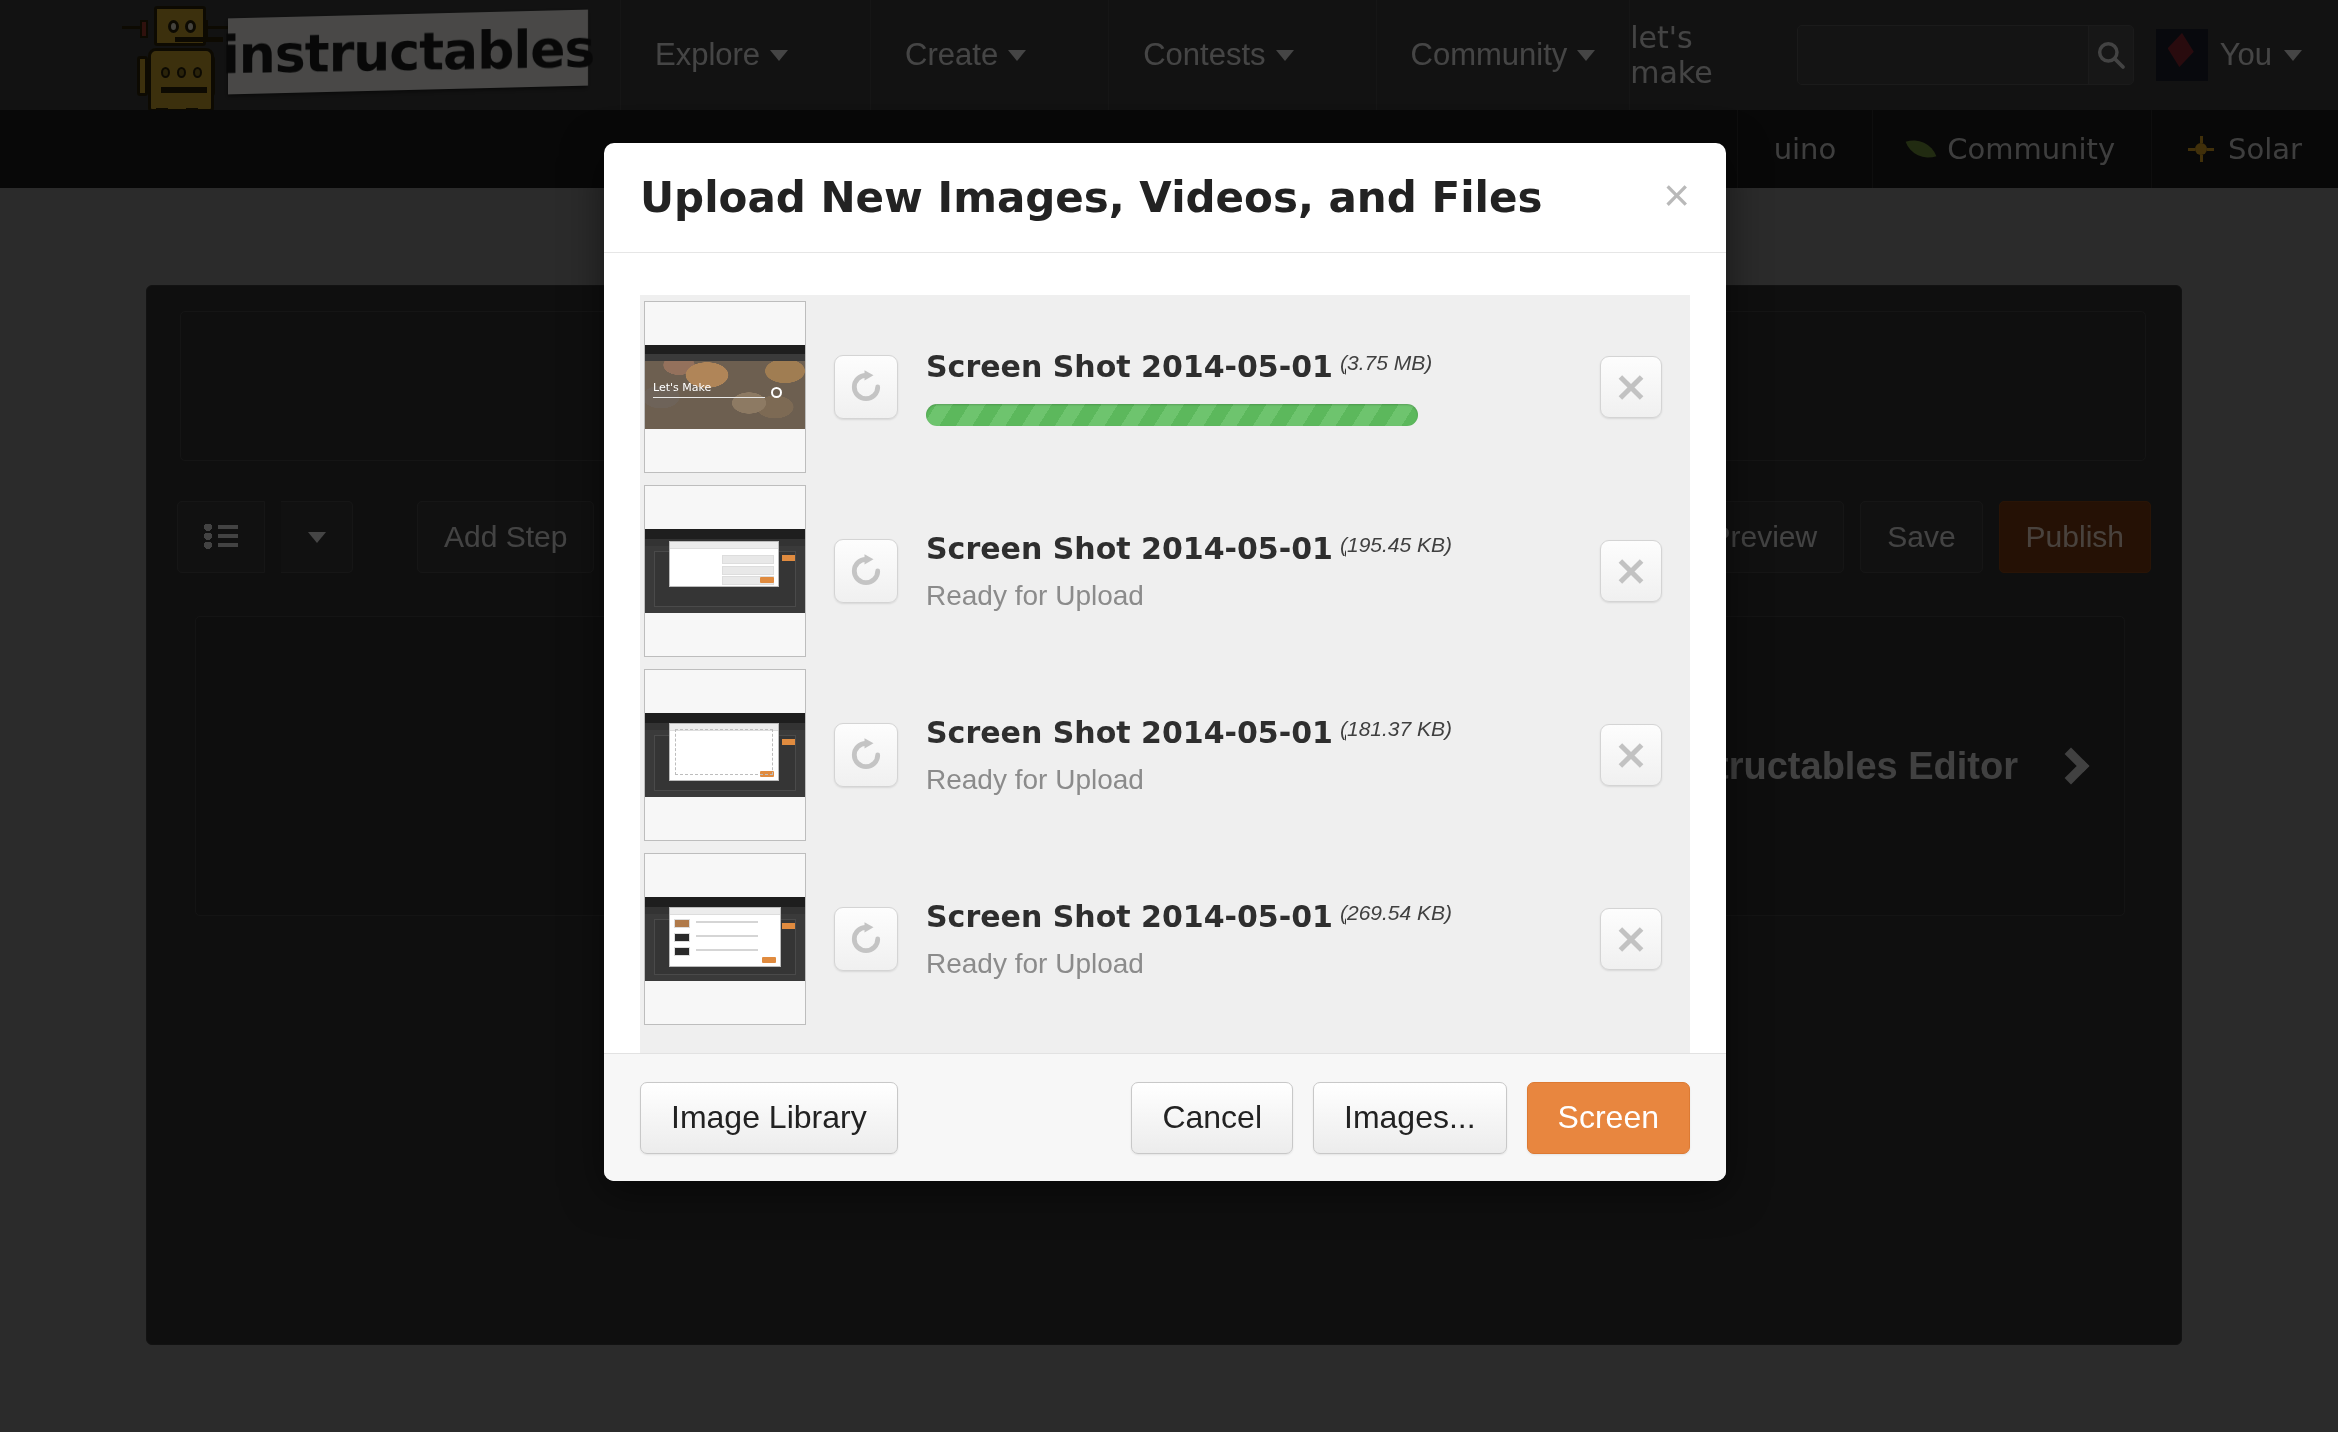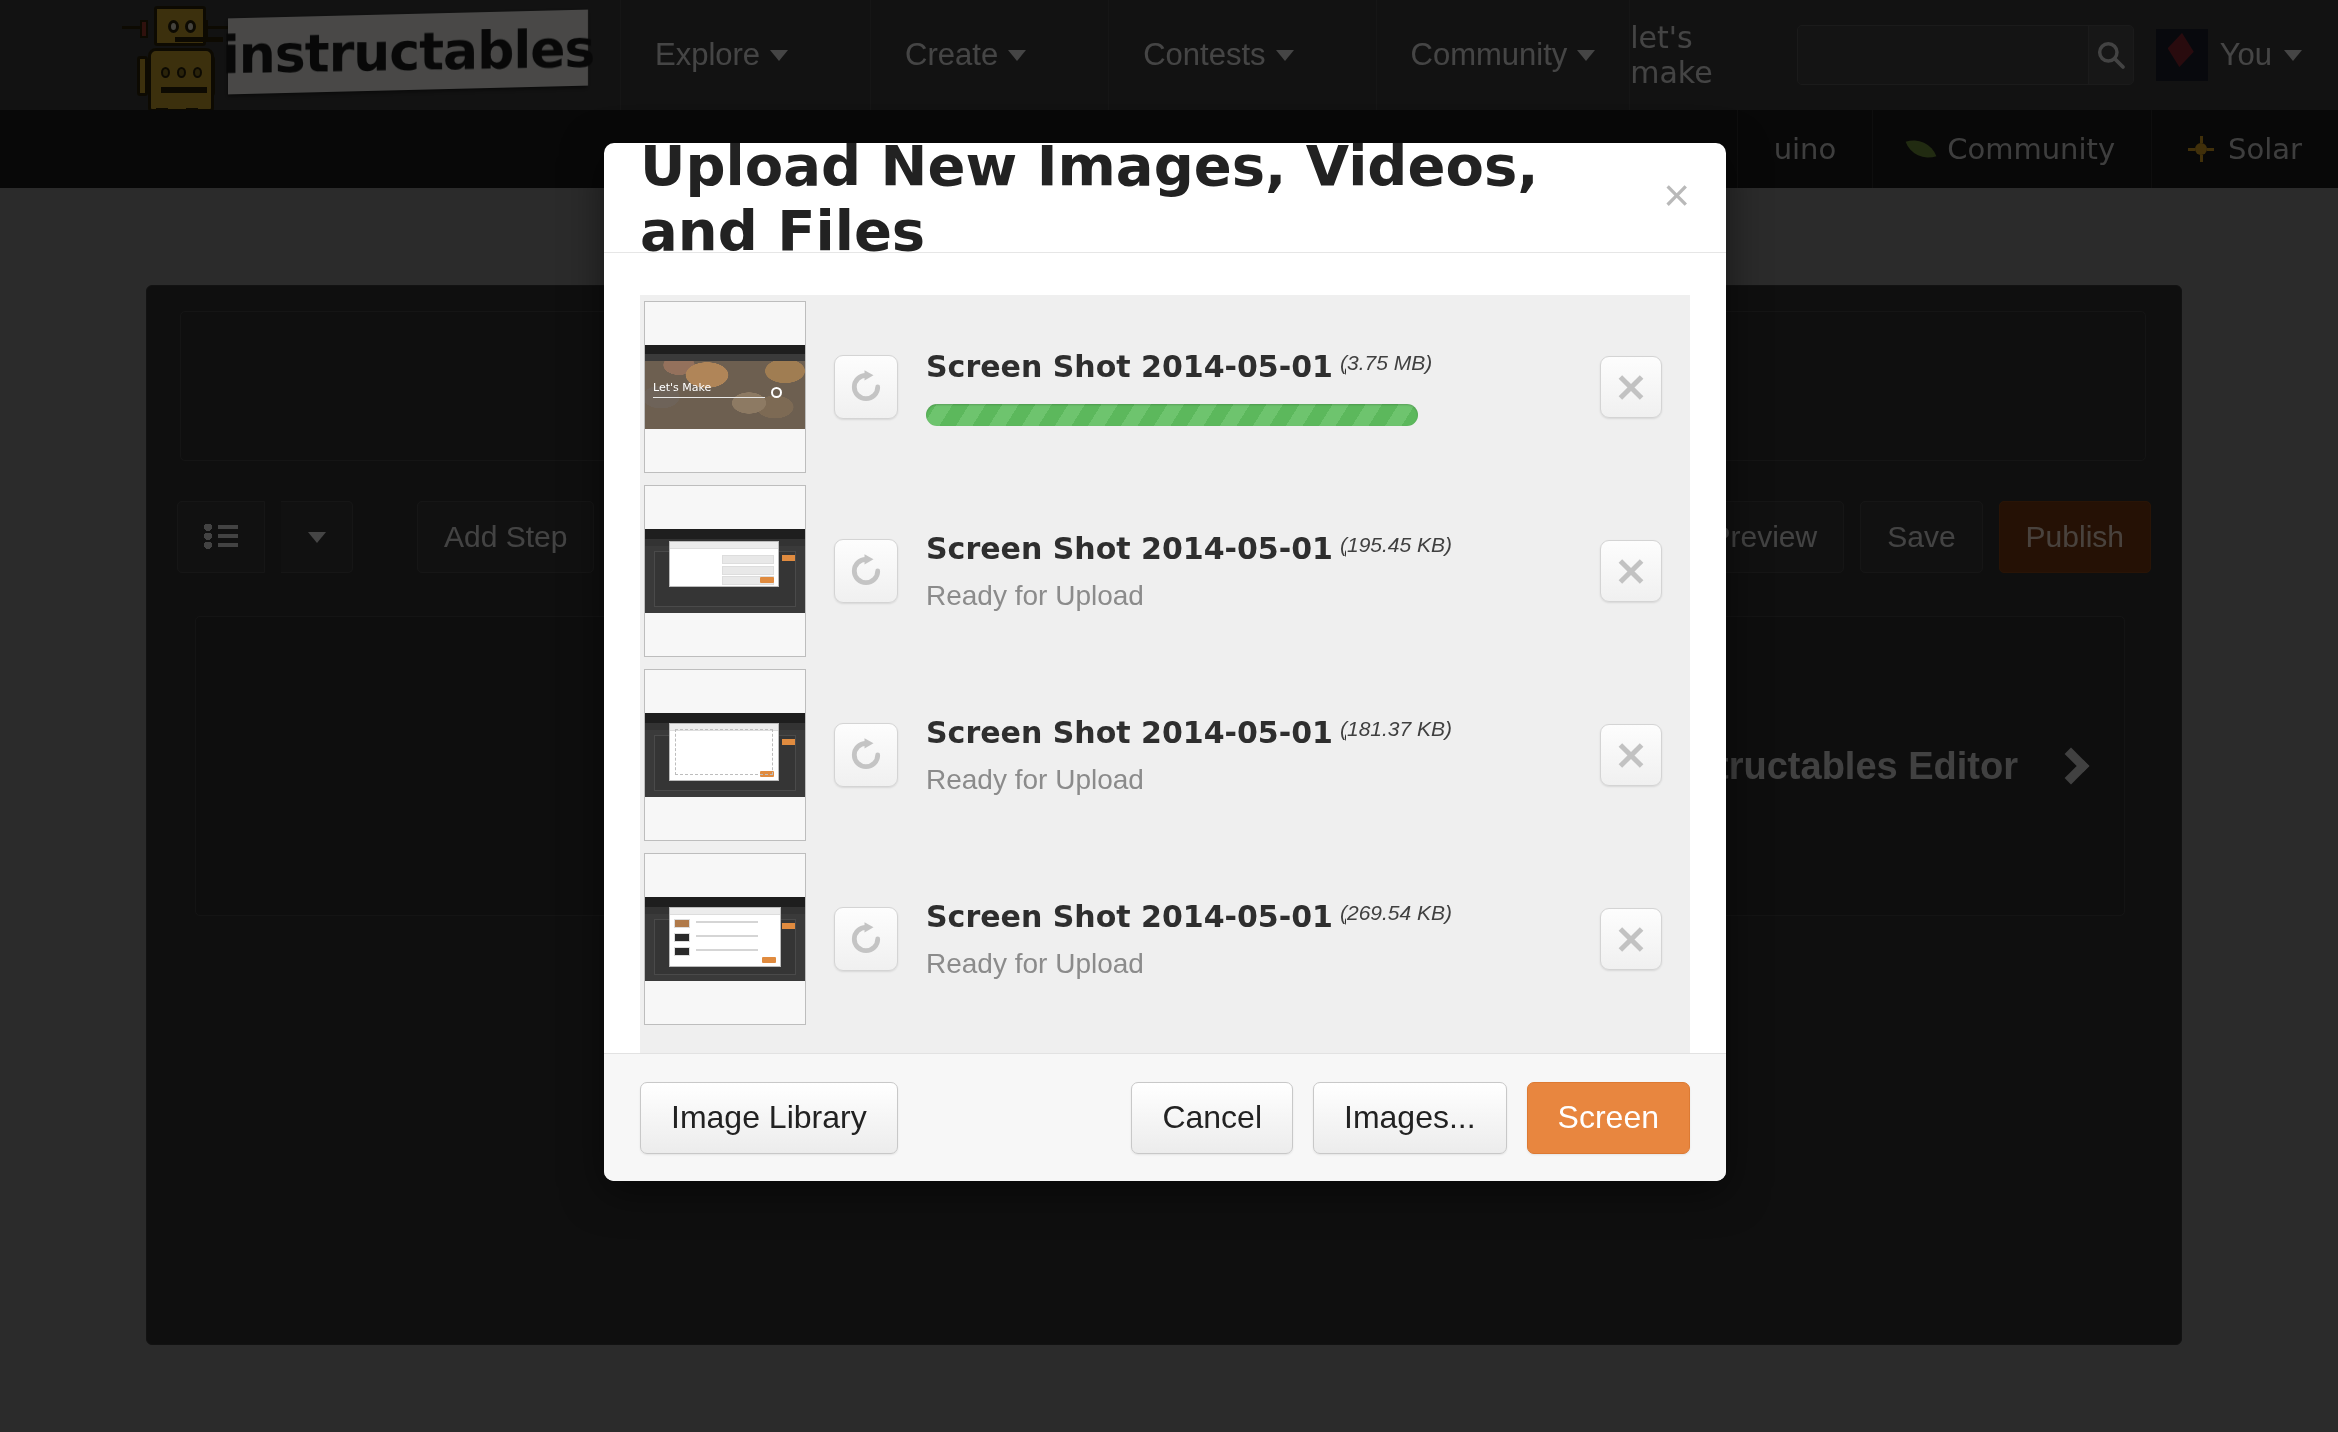--- a/index.html
+++ b/index.html
@@ -280,21 +280,21 @@
     display: flex; flex-direction: column;
     z-index: 50;
   }
   .modal-header {
     height: 110px; flex: none;
     border-bottom: 1px solid #e6e6e6;
     display: flex; align-items: center;
     padding: 0 36px;
   }
   .modal-title {
-    font-size: 56px; font-weight: bold; color: #222;
+    font-size: 42px; font-weight: bold; color: #222;
     font-family: "DejaVu Sans", sans-serif;
   }
   .modal-close {
     margin-left: auto; font-size: 46px; color: #b9b9b9;
     cursor: pointer; line-height: 1; padding-bottom: 6px;
   }
   .modal-body {
     flex: 1; padding: 42px 36px 0 36px; overflow: hidden;
     display: flex; flex-direction: column;
   }

